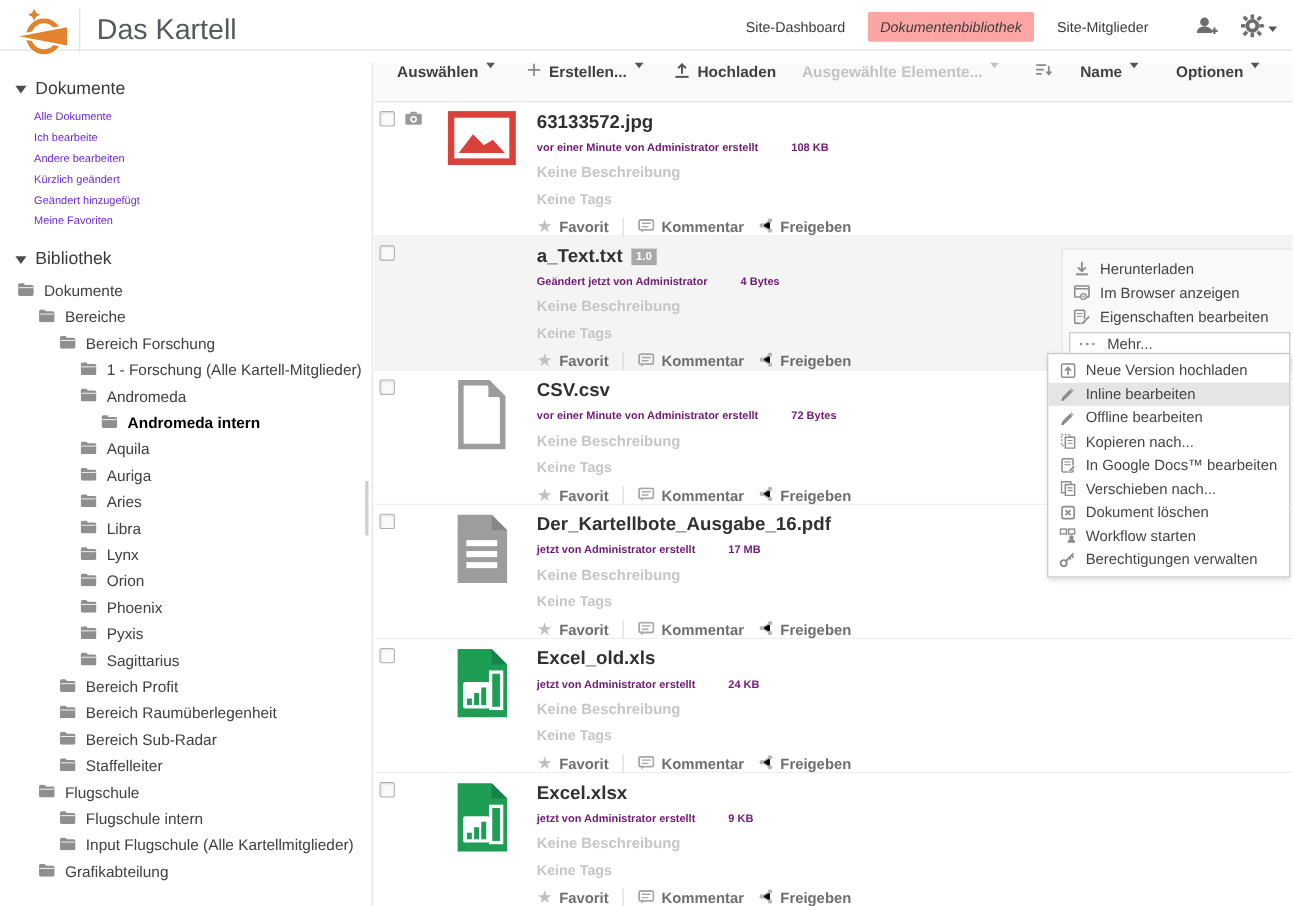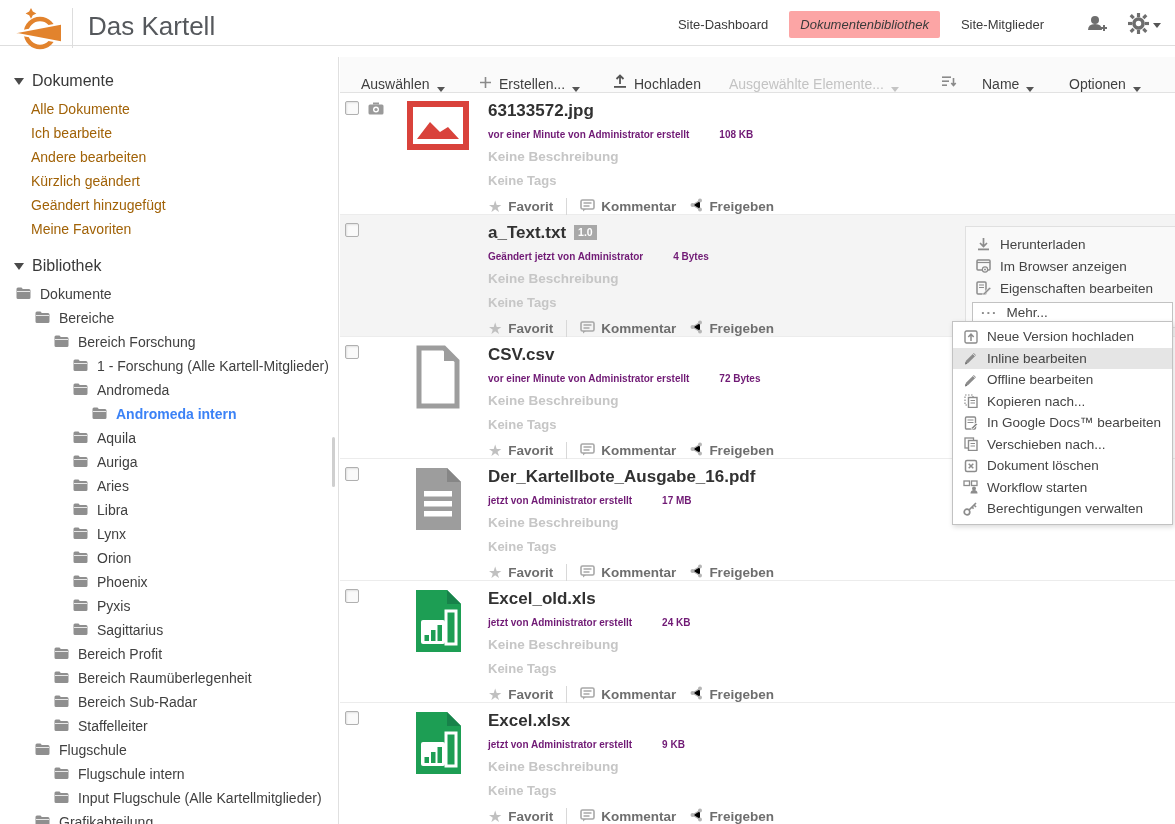--- a/index.html
+++ b/index.html
@@ -24,30 +24,30 @@
   .caret.light { border-top-color:#c4c4c4; }
 
   
   .sidebar { position:absolute; top:57px; left:0; width:339px; bottom:0; background:#fff;
     border-right:1px solid #e0e0e0; overflow:hidden; }
   .side-section { padding:15px 6px 0 14px; }
   .side-section.library { padding-top:16px; }
   .side-header { display:flex; align-items:center; gap:8px; font-size:16px; color:#393939; margin-bottom:7px; }
   .tri { width:0; height:0; border-left:5px solid transparent; border-right:5px solid transparent;
     border-top:7px solid #4a4a4a; display:inline-block; }
-  .side-link { padding:4px 0 4px 17px; font-size:14px; color:#a16207; cursor:pointer; }
+  .side-link { padding:4px 0 4px 17px; font-size:10px; color:#6d28d9; cursor:pointer; }
   .tree-item { display:flex; align-items:center; gap:9px; height:24px; font-size:14px; color:#404040; cursor:pointer; }
-  .tree-item.bold { font-weight:bold; color:#3b82f6; }
+  .tree-item.bold { font-weight:bold; color:#000000; }
   .folder { flex:0 0 auto; }
   .scroll-thumb { position:absolute; right:3px; top:380px; width:3px; height:50px; background:#cfcfcf; border-radius:2px; }
 
   
   .toolbar { position:absolute; left:340px; right:0; top:57px; height:36px; background:#fafafa;
     border-bottom:1px solid #e2e2e2; font-size:14px; color:#3f3f3f; z-index:2; }
-  .tb-btn { position:absolute; top:0; height:35px; display:flex; align-items:flex-end; gap:7px; cursor:pointer; white-space:nowrap; }
+  .tb-btn { position:absolute; top:0; height:35px; display:flex; align-items:flex-start; gap:7px; cursor:pointer; white-space:nowrap;font-weight:bold; }
   .tb-auswaehlen { left:21px; }
   .tb-erstellen { left:139px; }
   .tb-hochladen { left:273px; }
   .tb-ausgewaehlte { left:389px; color:#c3c3c3; cursor:default; }
   .tb-sort { left:601px; }
   .tb-name { left:642px; }
   .tb-optionen { left:729px; }
 
   
   .filelist { position:absolute; left:340px; right:0; top:93px; bottom:0; background:#fff; }

